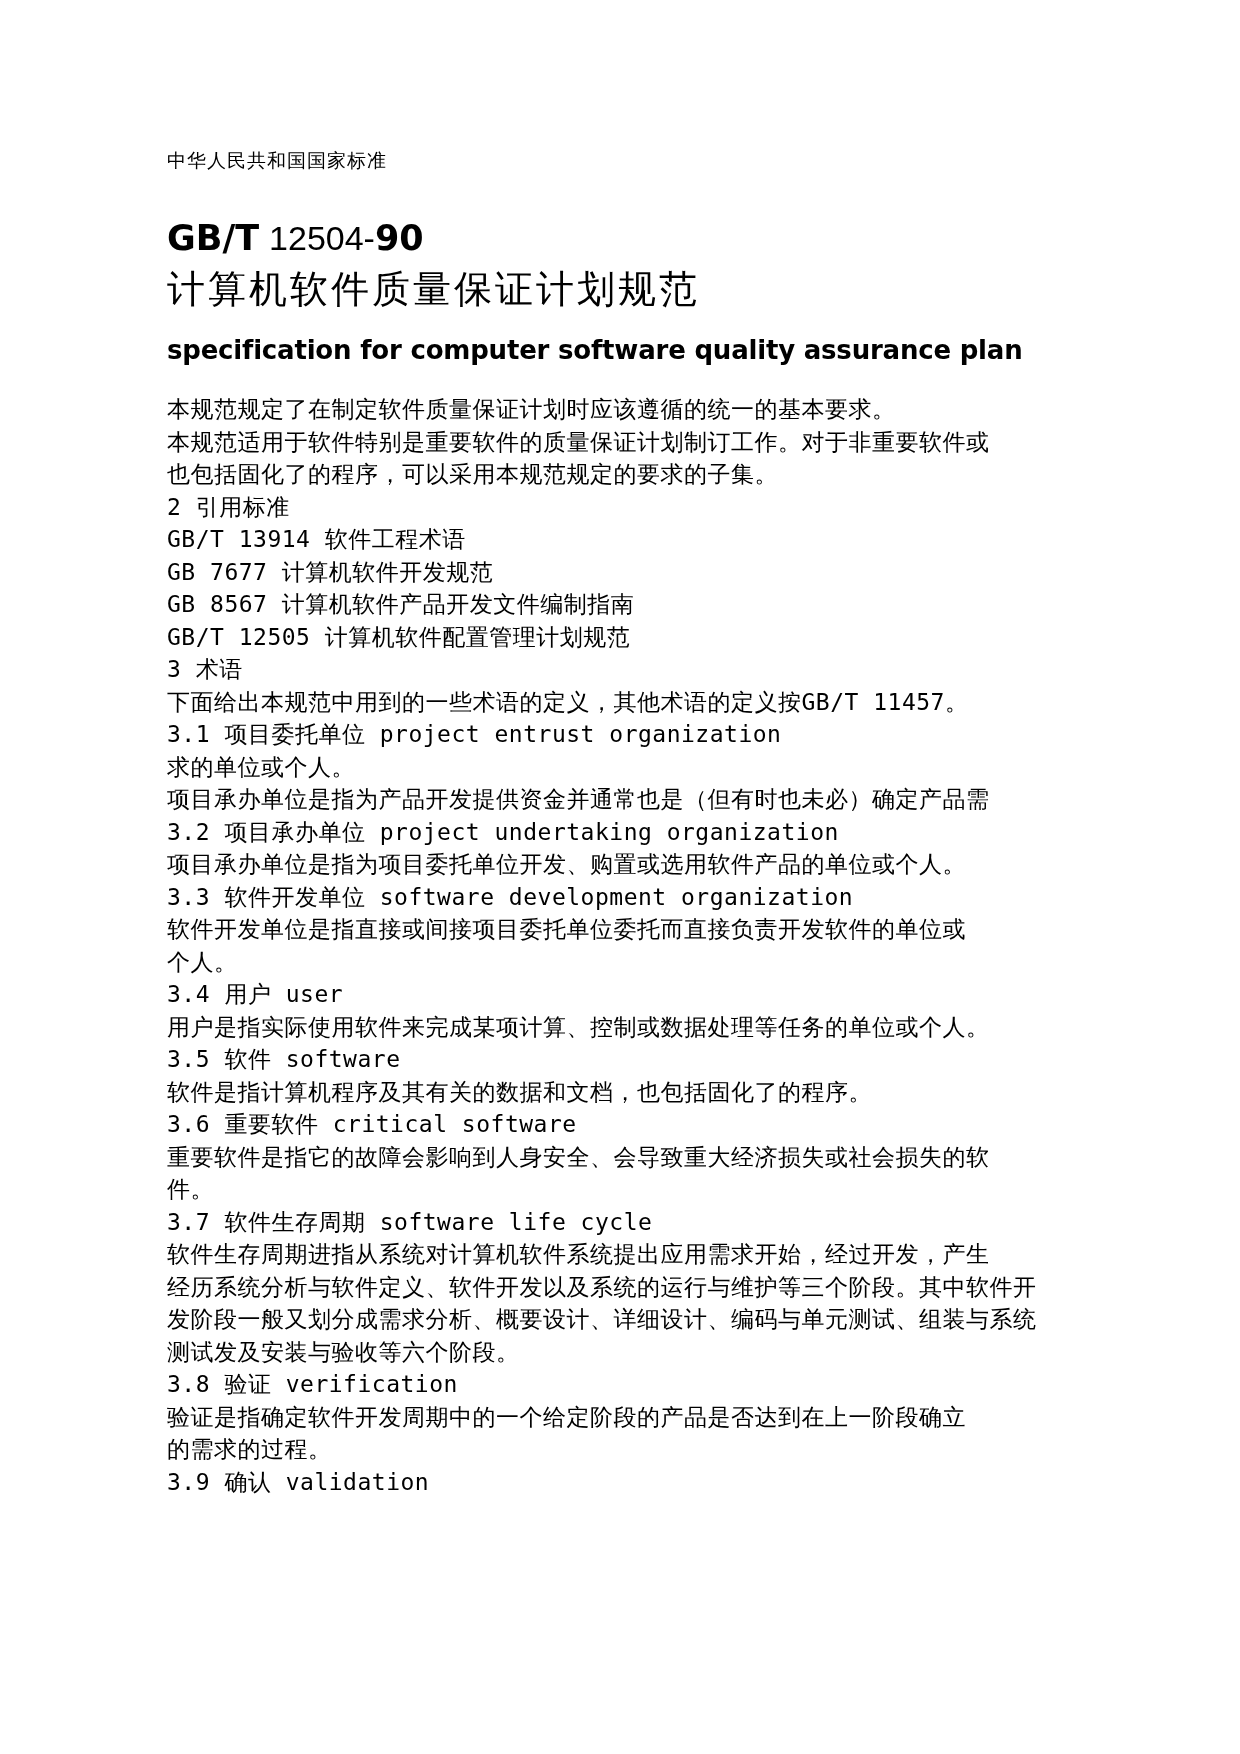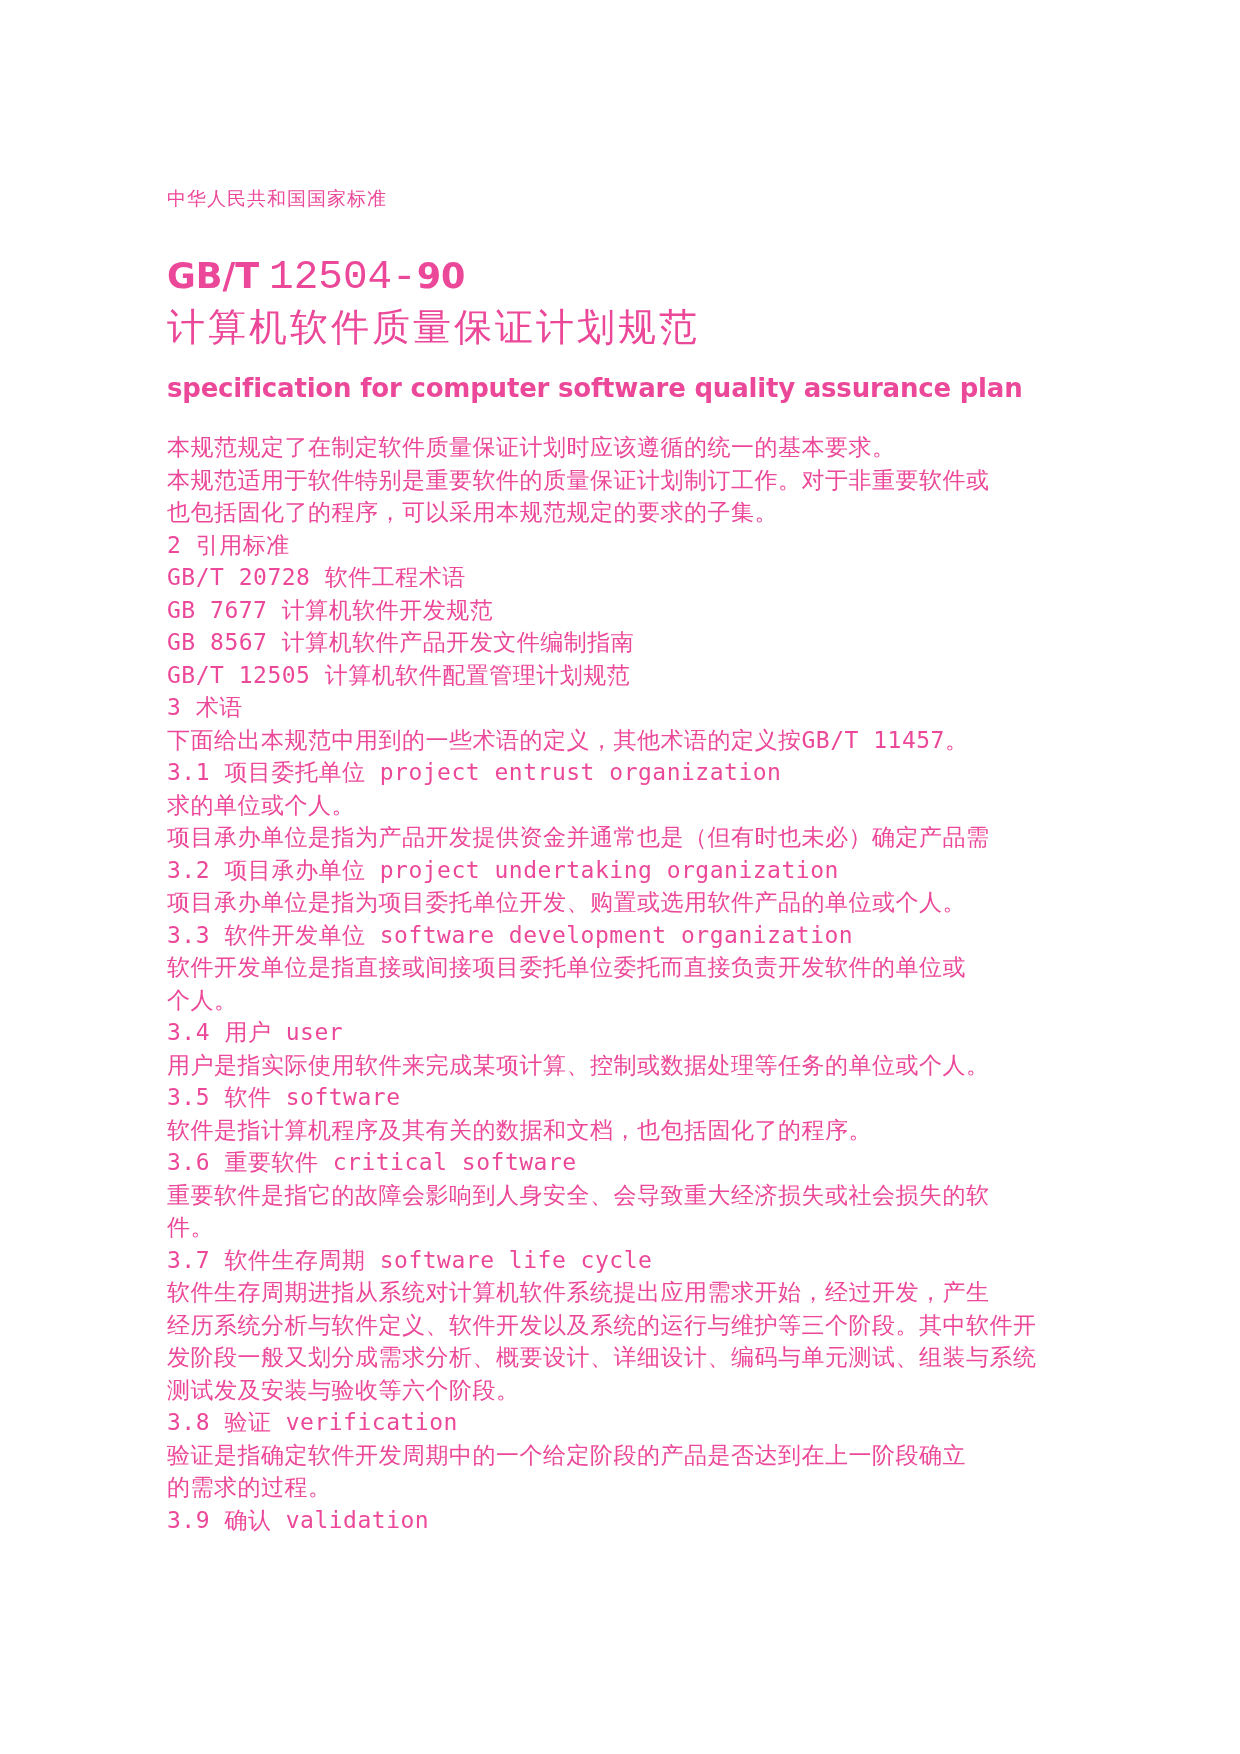--- a/index.html
+++ b/index.html
@@ -8,43 +8,42 @@
     width: 1240px;
     height: 1754px;
     background: #ffffff;
     overflow: hidden;
   }
   .doc {
     position: absolute;
     left: 167px;
     top: 0;
     width: 910px;
-    color: #ec4899;
-    margin-top: 38px;
+    color: #000000;
   }
   .kicker {
     margin-top: 148px;
     font-family: "DejaVu Serif", "Liberation Serif", serif;
     font-size: 19px;
     letter-spacing: 1px;
   }
   .std-line {
     margin-top: 44px;
     line-height: 40px;
     white-space: nowrap;
   }
   .std-prefix, .std-suffix {
     font-family: "DejaVu Sans", "Liberation Sans", sans-serif;
     font-weight: 700;
     font-size: 35px;
   }
   .std-number {
-    font-family: Liberation Mono, monospace;
+    font-family: Liberation Sans, sans-serif;
     font-weight: 400;
-    font-size: 41px;
+    font-size: 34px;
     margin-left: 10px;
   }
   .title-cn {
     margin-top: 2px;
     font-family: "DejaVu Serif", "Liberation Serif", serif;
     font-weight: 400;
     font-size: 38px;
     letter-spacing: 3px;
     line-height: 44px;
   }
@@ -79,21 +78,21 @@
 
     <div class="title-cn">计算机软件质量保证计划规范</div>
 
     <div class="title-en">specification for computer software quality assurance plan</div>
 
     <div class="body-text">
       <div class="line">本规范规定了在制定软件质量保证计划时应该遵循的统一的基本要求。</div>
       <div class="line">本规范适用于软件特别是重要软件的质量保证计划制订工作。对于非重要软件或</div>
       <div class="line">也包括固化了的程序，可以采用本规范规定的要求的子集。</div>
       <div class="line">2 引用标准</div>
-      <div class="line">GB/T 20728 软件工程术语</div>
+      <div class="line">GB/T 13914 软件工程术语</div>
       <div class="line">GB 7677 计算机软件开发规范</div>
       <div class="line">GB 8567 计算机软件产品开发文件编制指南</div>
       <div class="line">GB/T 12505 计算机软件配置管理计划规范</div>
       <div class="line">3 术语</div>
       <div class="line">下面给出本规范中用到的一些术语的定义，其他术语的定义按GB/T 11457。</div>
       <div class="line">3.1 项目委托单位 project entrust organization</div>
       <div class="line">求的单位或个人。</div>
       <div class="line">项目承办单位是指为产品开发提供资金并通常也是（但有时也未必）确定产品需</div>
       <div class="line">3.2 项目承办单位 project undertaking organization</div>
       <div class="line">项目承办单位是指为项目委托单位开发、购置或选用软件产品的单位或个人。</div>

